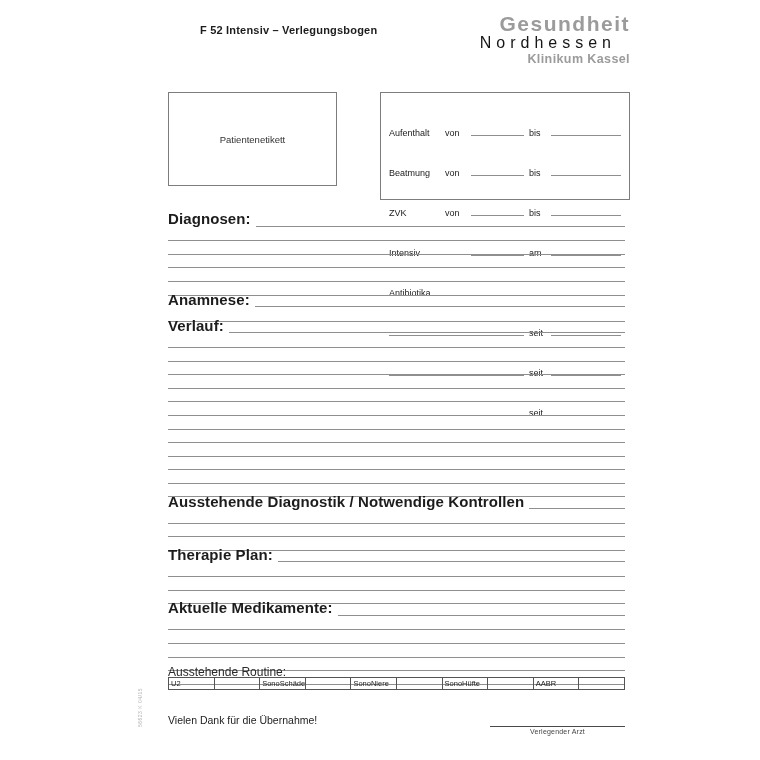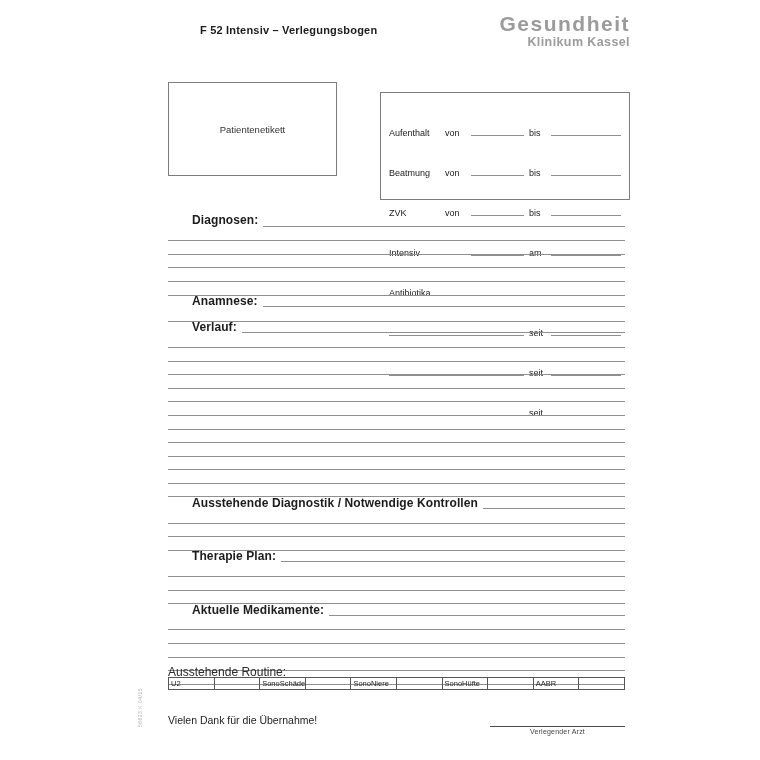--- a/index.html
+++ b/index.html
@@ -12,42 +12,42 @@
 
   
   .form-title{left:168px;top:24px;font-size:11px;font-weight:bold;letter-spacing:.2px;padding-left:32px;}
   .logo{right:130px;top:13px;text-align:right;line-height:1;}
   .logo-l1{font-size:21px;font-weight:bold;color:#9b9b9b;letter-spacing:1.5px;}
   .logo-l2{font-size:16px;color:#161616;letter-spacing:5px;margin-top:1px;padding-right:14px;}
   .logo-l3{font-size:12.5px;color:#9b9b9b;margin-top:2px;letter-spacing:.4px;font-weight:bold;}
 
   
   .etikett-box{
-    left:168px;top:82px;width:167px;height:92px;border:1px solid #7d7d7d;
+    left:168px;top:92px;width:167px;height:92px;border:1px solid #7d7d7d;
     display:flex;align-items:center;justify-content:center;
     font-size:9.5px;color:#333;
   }
 
   
   .info-box{
     left:380px;top:92px;width:250px;height:108px;border:1px solid #7d7d7d;
     box-sizing:border-box;padding:5px 8px 4px 8px;
     display:flex;flex-direction:column;justify-content:space-between;
   }
   .ib-row{display:flex;align-items:flex-end;height:12px;font-size:9px;color:#222;margin-top:28px;}
   .ib-label{width:56px;flex:none;}
   .ib-pre{width:26px;flex:none;}
   .ib-line{flex:1;border-bottom:1px solid #8f8f8f;margin:0 4px 2px 0;}
   .ib-mid{width:22px;flex:none;padding-left:1px;}
   .ib-line2{width:70px;flex:none;border-bottom:1px solid #8f8f8f;margin-bottom:2px;}
 
   
   .sections{left:168px;top:215px;width:457px;}
   .sec-label-row{height:12.6px;display:flex;align-items:flex-end;}
-  .sec-label{font-size:12px;font-weight:bold;line-height:1.1;white-space:pre;letter-spacing:.1px;margin-left:24px;}
+  .sec-label{font-size:15px;font-weight:bold;line-height:1.1;white-space:pre;letter-spacing:.1px;}
   .sec-fill-line{flex:1;border-bottom:1px solid #8f8f8f;margin-left:5px;margin-bottom:1px;}
   .rule{height:12.6px;border-bottom:1px solid #8f8f8f;}
 
   
   .routine-label{left:168px;top:665px;font-size:12px;color:#2a2a2a;}
   .routine-table{
     left:168px;top:677px;width:457px;height:13px;box-sizing:border-box;
     border:1px solid #555;display:flex;
   }
   .rt-cell{
@@ -67,20 +67,21 @@
     left:137px;top:688px;font-size:5px;color:#b3b3b3;
     writing-mode:vertical-rl;transform:rotate(180deg);letter-spacing:.5px;
   }
 </style>
 </head>
 <body>
 
 <div class="abs form-title">F 52 Intensiv – Verlegungsbogen</div>
 <div class="abs logo">
   <div class="logo-l1">Gesundheit</div>
+  <div class="logo-l2">Nordhessen</div>
   <div class="logo-l3">Klinikum Kassel</div>
 </div>
 
 <div class="abs etikett-box">
   <span>Patientenetikett</span>
 </div>
 
 <div class="abs info-box">
   <div>
       <div class="ib-row">

